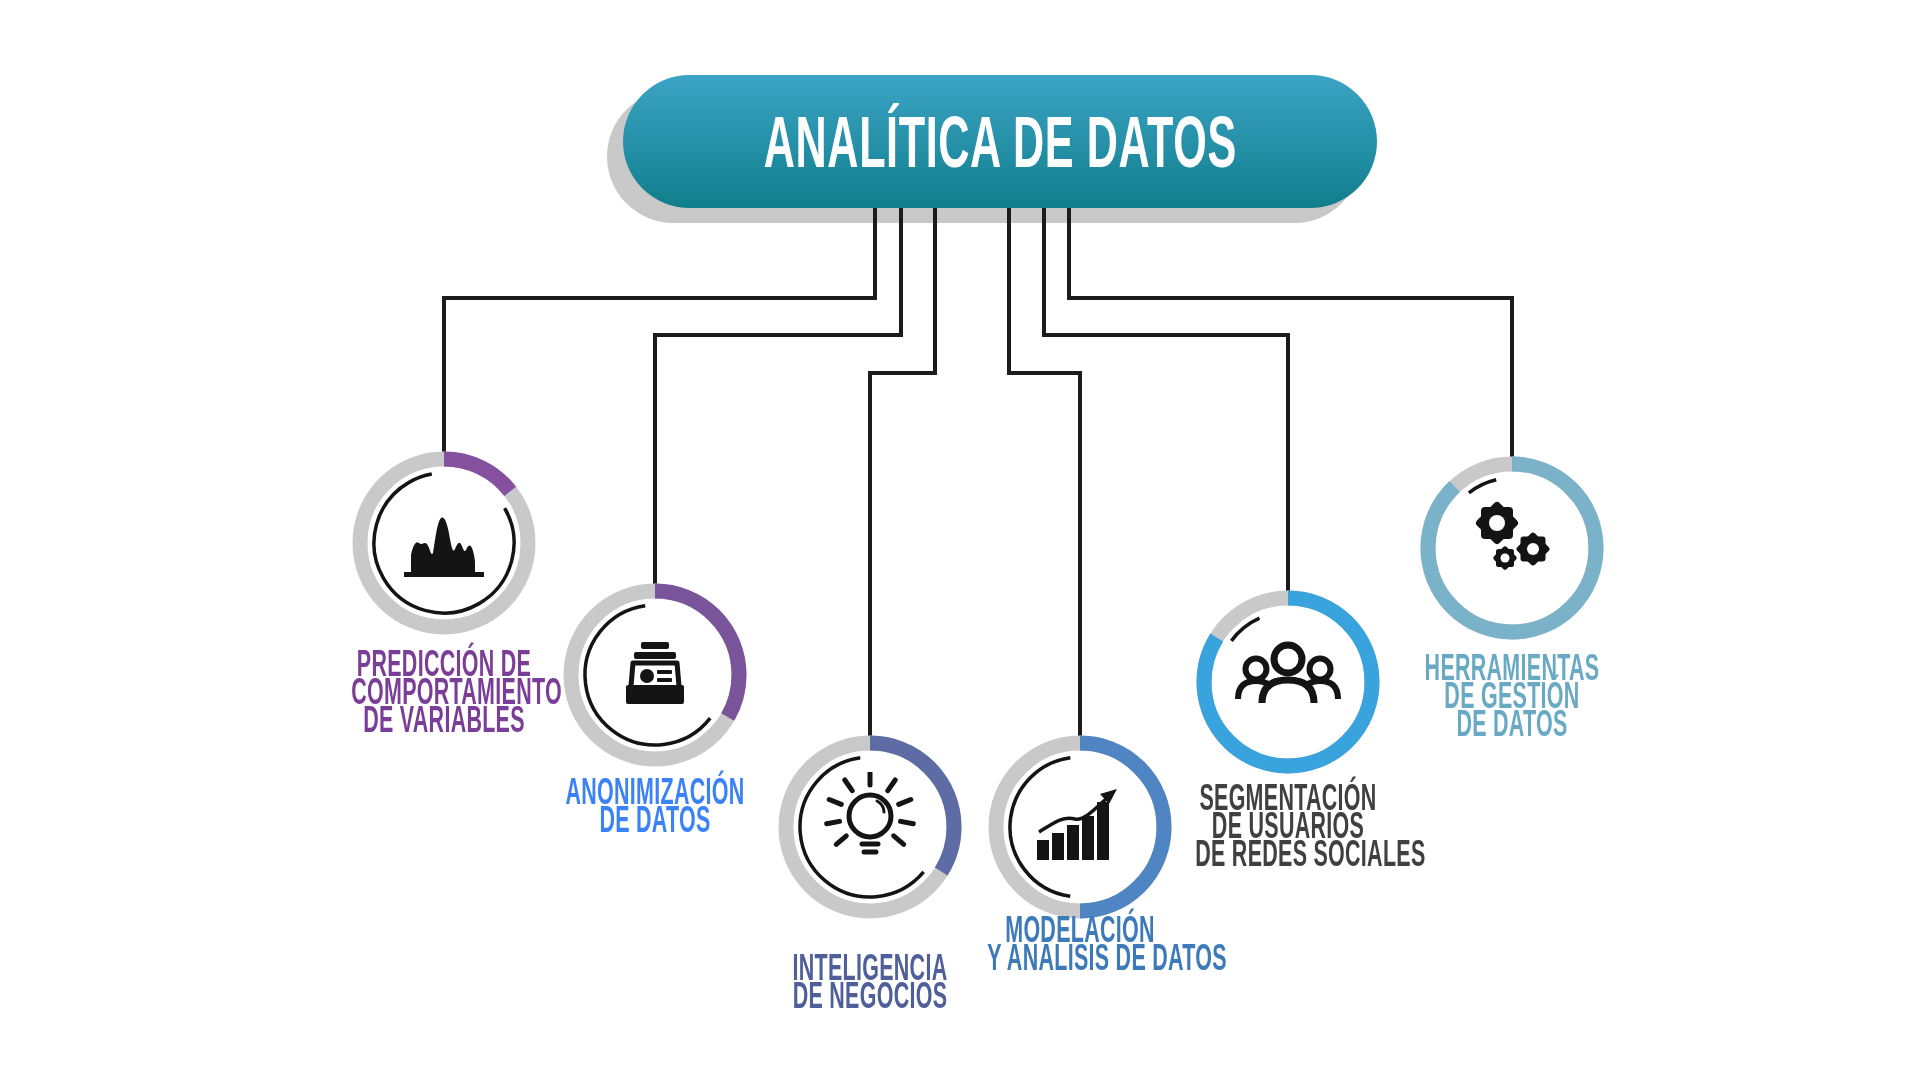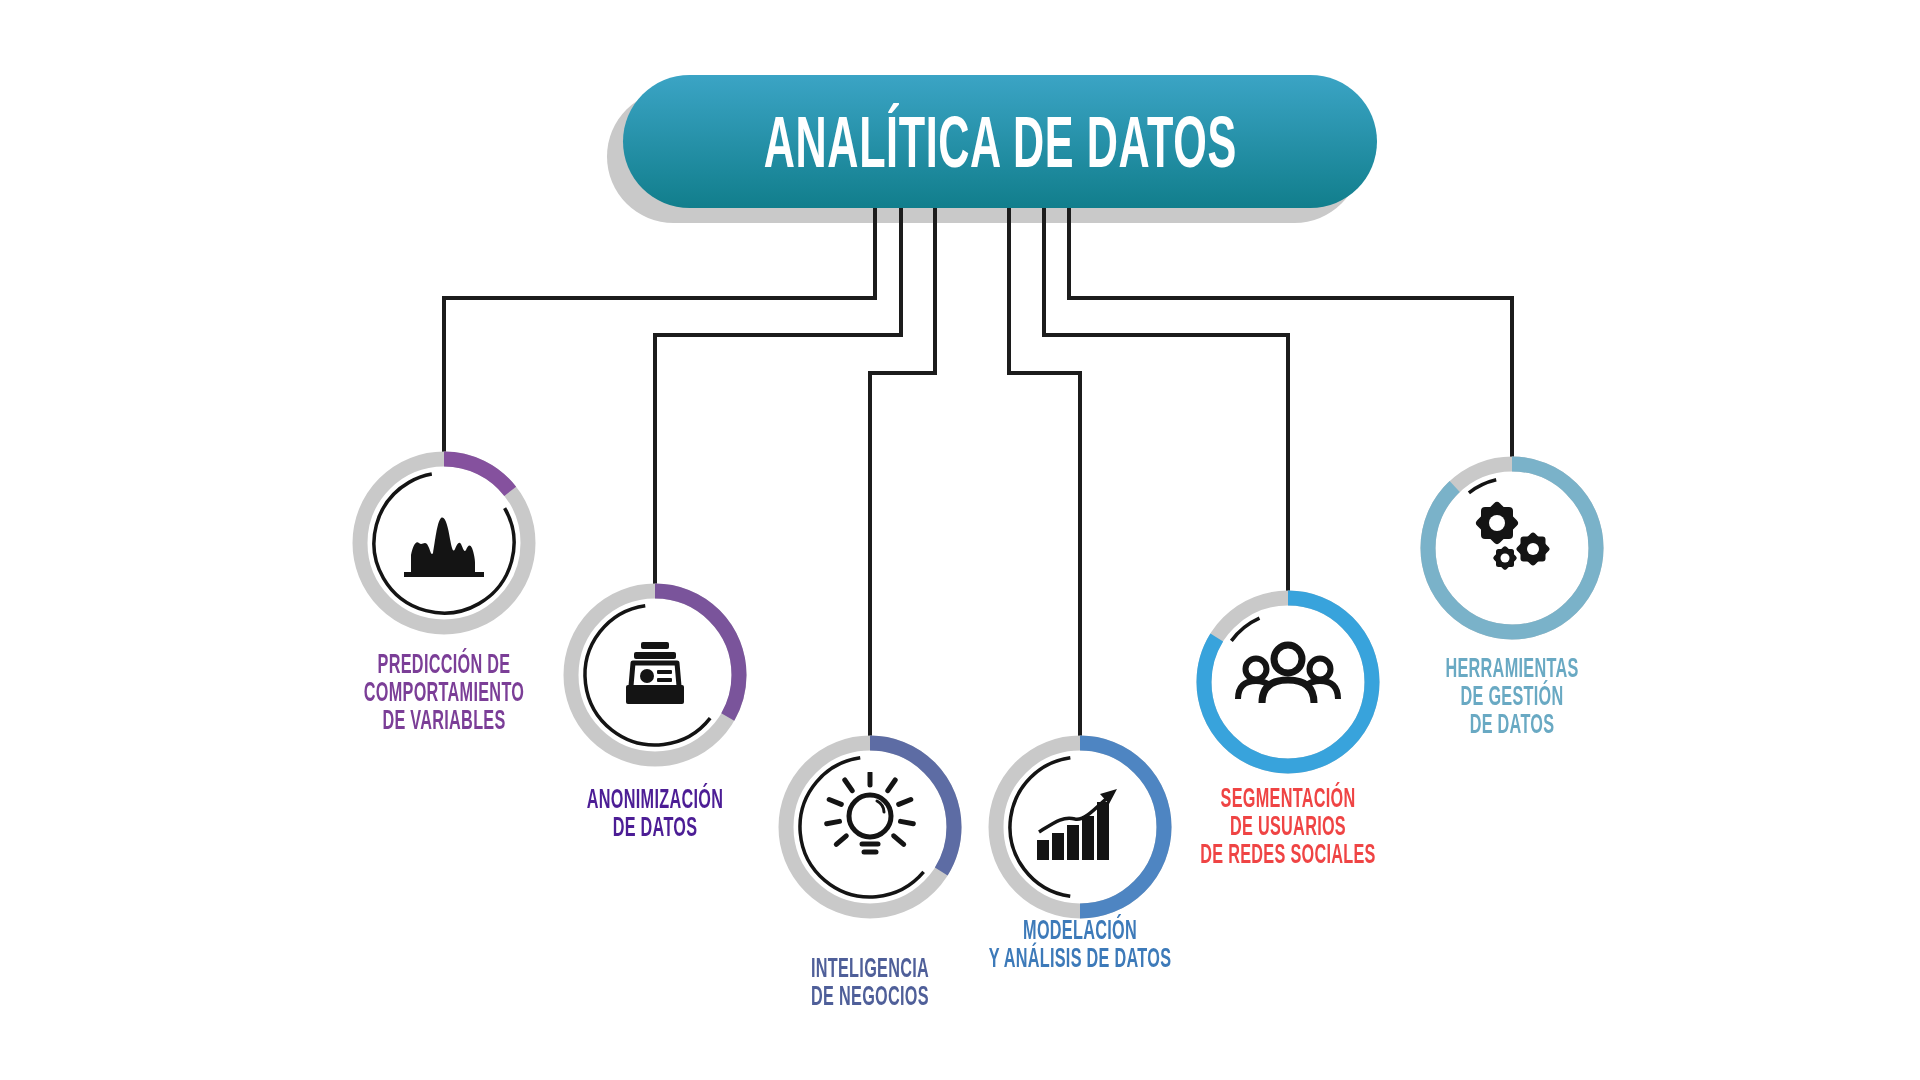--- a/index.html
+++ b/index.html
@@ -8,21 +8,21 @@
   .pill-shadow{position:absolute;left:607px;top:90px;width:754px;height:133px;border-radius:67px;}
   .pill{position:absolute;left:623px;top:75px;width:754px;height:133px;border-radius:67px;
         display:flex;align-items:center;justify-content:center;}
   .pill-title{display:inline-block;font-size:72px;font-weight:bold;letter-spacing:1px;
         transform:scaleX(0.60);transform-origin:50% 50%;white-space:nowrap;}
   .connectors{position:absolute;left:0;top:0;}
   .badge{position:absolute;width:190px;height:190px;}
   .badge svg.ring{position:absolute;left:0;top:0;}
   .icon{position:absolute;}
   .node-label{position:absolute;width:320px;text-align:center;font-weight:bold;
-        font-size:28px;line-height:28px;letter-spacing:0.5px;white-space:nowrap;}
+        font-size:37px;line-height:28px;letter-spacing:0.5px;white-space:nowrap;}
   .node-label .squeeze{transform:scaleX(0.58);transform-origin:50% 0;}
 </style>
 </head>
 <body>
 
 <div class="stage">
 
   <div class="pill-shadow" style="background-color: rgb(201, 201, 201);"></div>
 
   <svg class="connectors" width="1920" height="1080">
@@ -70,21 +70,21 @@
     <svg class="icon" style="left: 61px; top: 62px; color: rgb(20, 20, 20);" width="68" height="64" viewBox="0 0 68 64">
       <rect fill="currentColor" x="20" y="0" width="28" height="7" rx="2"></rect>
       <rect fill="currentColor" x="13" y="10" width="42" height="7" rx="2"></rect>
       <path fill="none" stroke="currentColor" stroke-width="5" stroke-linecap="round" d="M12,21 L10,44 M56,21 L58,44 M12,21 L56,21"></path>
       <circle fill="currentColor" cx="26" cy="34" r="7"></circle>
       <rect fill="currentColor" x="36" y="28" width="15" height="4" rx="1"></rect>
       <rect fill="currentColor" x="36" y="36" width="15" height="4" rx="1"></rect>
       <rect fill="currentColor" x="5" y="43" width="58" height="19" rx="2"></rect>
     </svg>
   </div>
-  <div class="node-label" style="left: 495px; top: 778px; color: #4c1d95; margin-top: 7px;">
+  <div class="node-label" style="left: 495px; top: 778px; color: #3b82f6;">
     <div class="squeeze">
       <div>ANONIMIZACIÓN</div>
       <div>DE DATOS</div>
       <div></div>
     </div>
   </div>
 
   <div class="badge" style="left:775px;top:732px;">
     <svg class="ring" width="190" height="190">
       <circle cx="95" cy="95" r="84" fill="none" stroke-width="15" stroke="#c9c9c9"></circle>
@@ -153,21 +153,21 @@
       <g stroke="currentColor" fill="#ffffff" stroke-width="6">
         <circle cx="23" cy="30" r="10.5"></circle>
         <path d="M5,60 Q5,42 23,42 Q41,42 41,60"></path>
         <circle cx="87" cy="30" r="10.5"></circle>
         <path d="M69,60 Q69,42 87,42 Q105,42 105,60"></path>
         <path stroke-width="7" d="M29,64 Q29,41 55,41 Q81,41 81,64"></path>
         <circle stroke-width="7" cx="55" cy="20" r="14"></circle>
       </g>
     </svg>
   </div>
-  <div class="node-label" style="left: 1128px; top: 784px; color: #ef4444;">
+  <div class="node-label" style="left: 1128px; top: 784px; color: #404040;">
     <div class="squeeze">
       <div>SEGMENTACIÓN</div>
       <div>DE USUARIOS</div>
       <div>DE REDES SOCIALES</div>
     </div>
   </div>
 
   <div class="badge" style="left:1417px;top:453px;">
     <svg class="ring" width="190" height="190">
       <circle cx="95" cy="95" r="84" fill="none" stroke-width="15" stroke="#c9c9c9"></circle>

